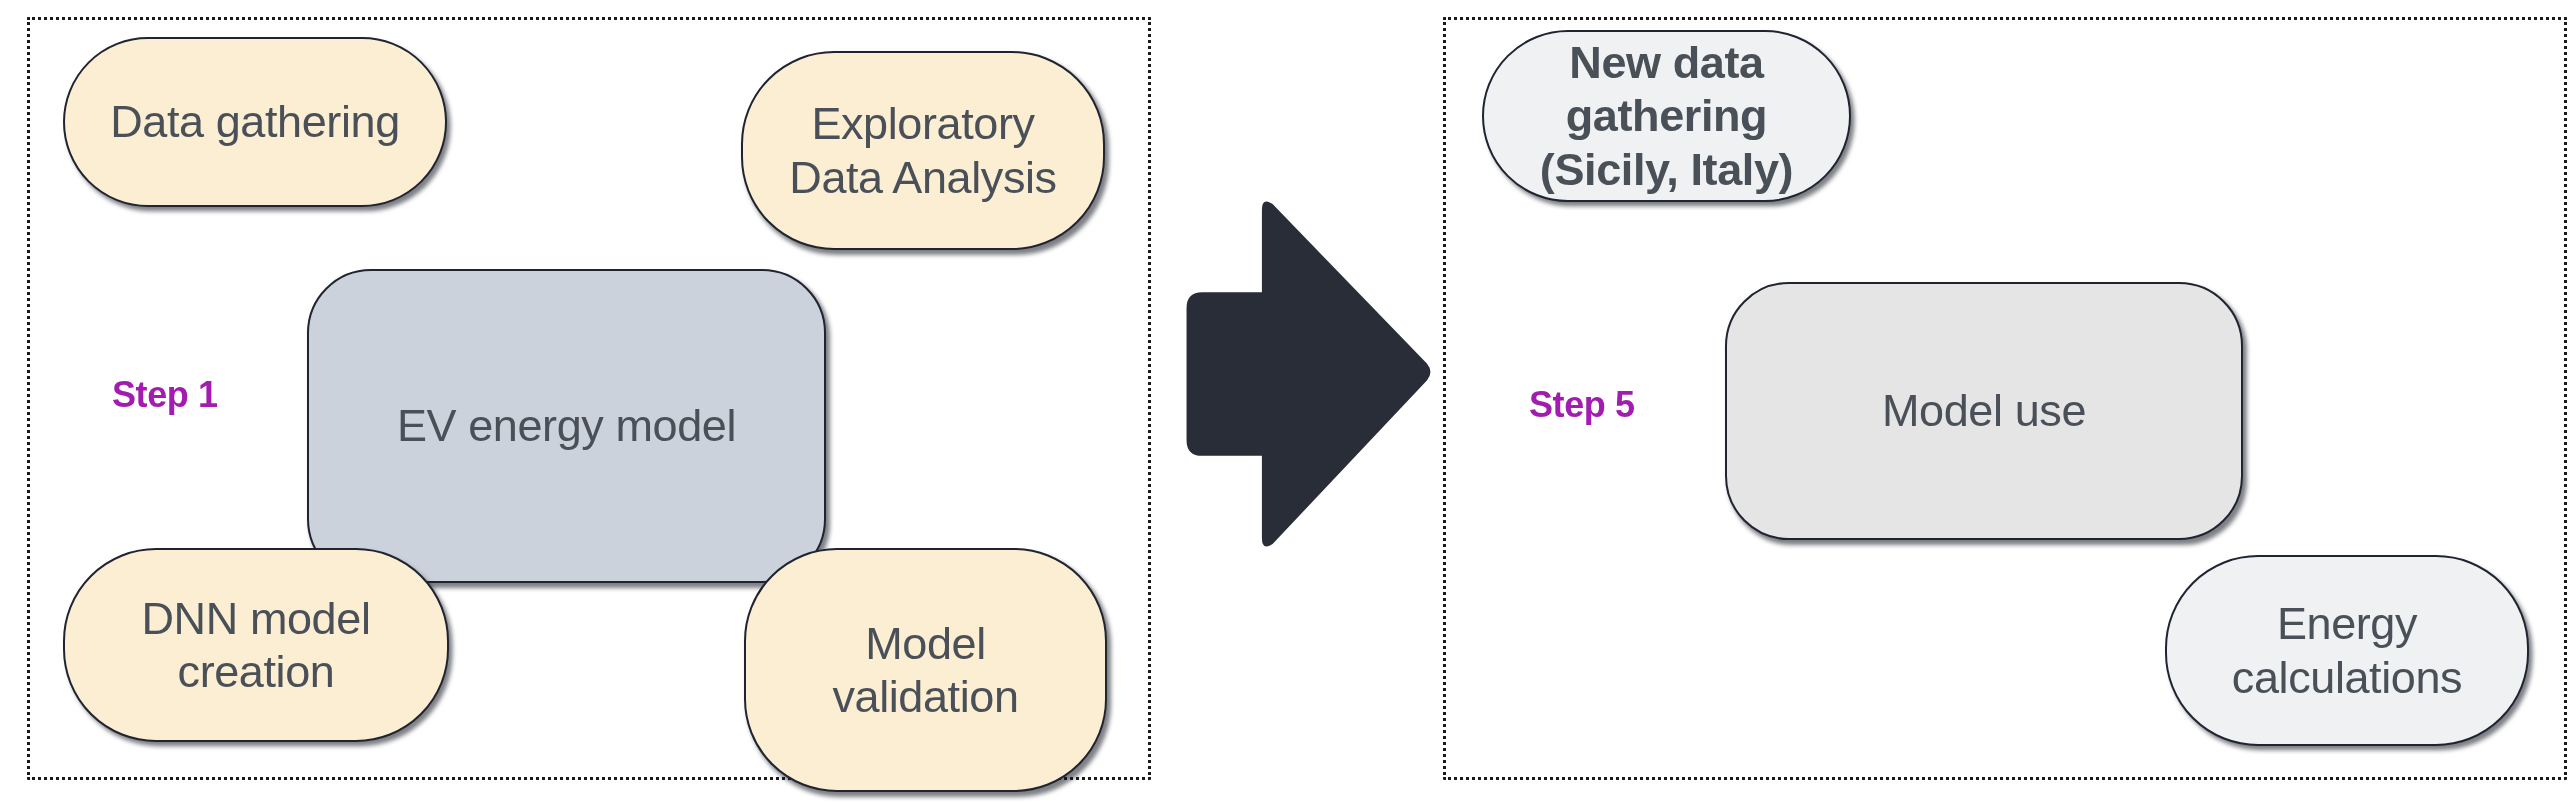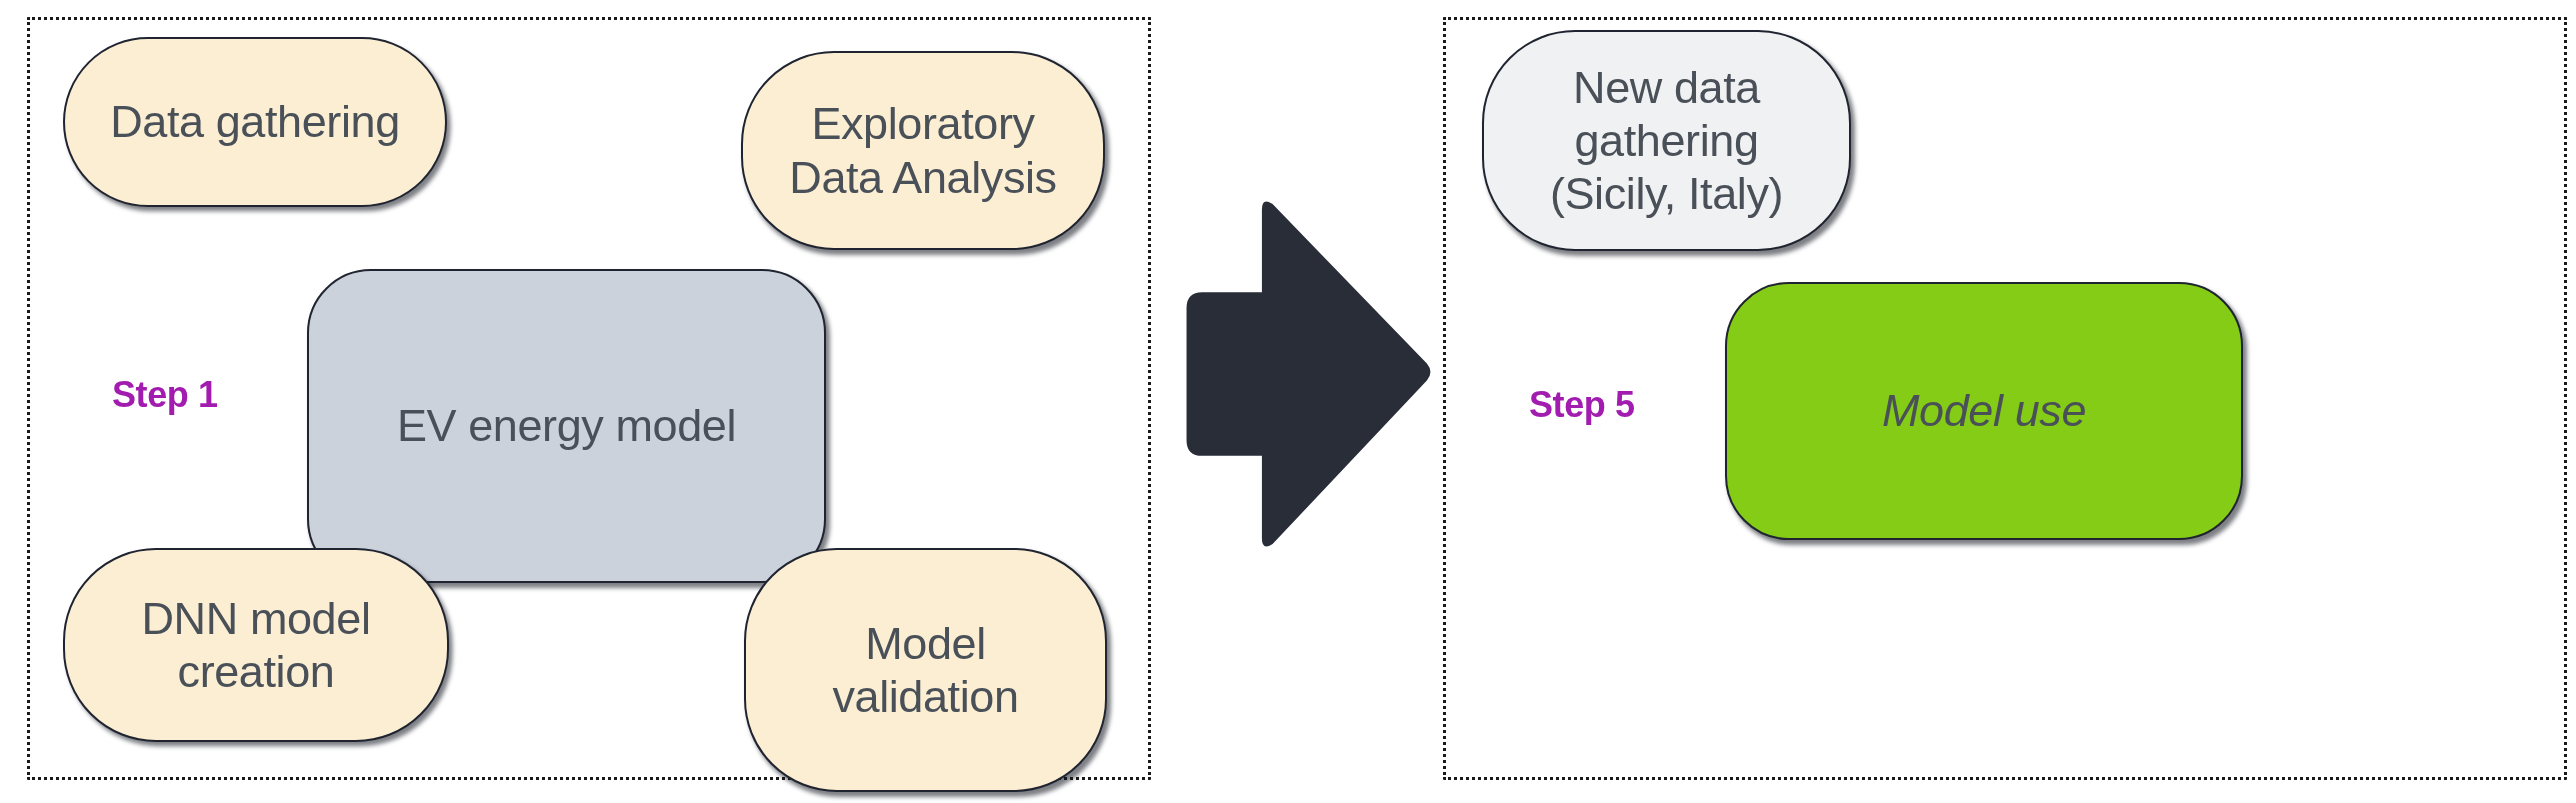--- a/index.html
+++ b/index.html
@@ -45,21 +45,21 @@
     font-size: 45px;
     line-height: 1.18;
     letter-spacing: -0.4px;
     box-shadow: 3.6px 4.3px 4.3px rgba(20,24,32,0.55);
     padding: 0 8.5px;
     white-space: pre-line;
   }
   .node.cream  { background: #fbeed3; border-radius: 93px; }
   .node.grey   { background: #eff1f3; border-radius: 93px; }
   .node.slate  { background: #ccd2dc; border-radius: 64px;  }
-  .node.pink   { background: #84cc16; border-radius: 64px; font-style: italic;  }
+  .node.pink   { background: #e5e5e5; border-radius: 64px;  }
 
   
   .step-label {
     position: absolute;
     font-size: 36px;
     font-weight: bold;
     color: #a21caf;
     letter-spacing: -0.4px;
     white-space: nowrap;
   }
@@ -75,21 +75,21 @@
   #arrow-wrap svg { display: block; width: 100%; height: 100%; }
 
   
   #node-data-gathering      { left: 63px;   top: 37px;  width: 384px; height: 170px; }
   #node-eda                 { left: 741px; top: 51px;  width: 364px; height: 199px; }
   #node-ev-energy-model     { left: 307px;  top: 269px; width: 519px; height: 314px; }
   #node-dnn-model-creation  { left: 63px;   top: 548px; width: 386px; height: 194px; }
   #node-model-validation    { left: 744px; top: 548px; width: 363px; height: 244px; }
   #label-step1              { left: 112px;  top: 374px; }
 
-  #node-new-data-gathering  { left: 1482px; top: 30px;  width: 369px; height: 221px; }
+  #node-new-data-gathering  { left: 1482px; top: 30px;  width: 369px; height: 172px; font-weight: bold; }
   #node-data-preparation    { left: 2155px; top: 56px;  width: 366px; height: 194px; }
   #node-model-use           { left: 1725px; top: 282px; width: 518px; height: 258px; }
   #node-energy-maps         { left: 1484px; top: 556px; width: 373px; height: 186px; }
   #node-energy-calculations { left: 2165px; top: 555px; width: 364px; height: 191px; }
   #label-step2              { left: 1529px; top: 384px; }
 </style>
 </head>
 <body>
 
 <div id="stage">
@@ -134,15 +134,17 @@
   <div id="node-new-data-gathering" class="node grey">New data
 gathering
 (Sicily, Italy)</div>
 
 
   <div id="label-step2" class="step-label">Step 5</div>
 
   <div id="node-model-use" class="node pink">Model use</div>
 
 
+  <div id="node-energy-calculations" class="node grey">Energy
+calculations</div>
 
 </div>
 
 
 </body></html>

